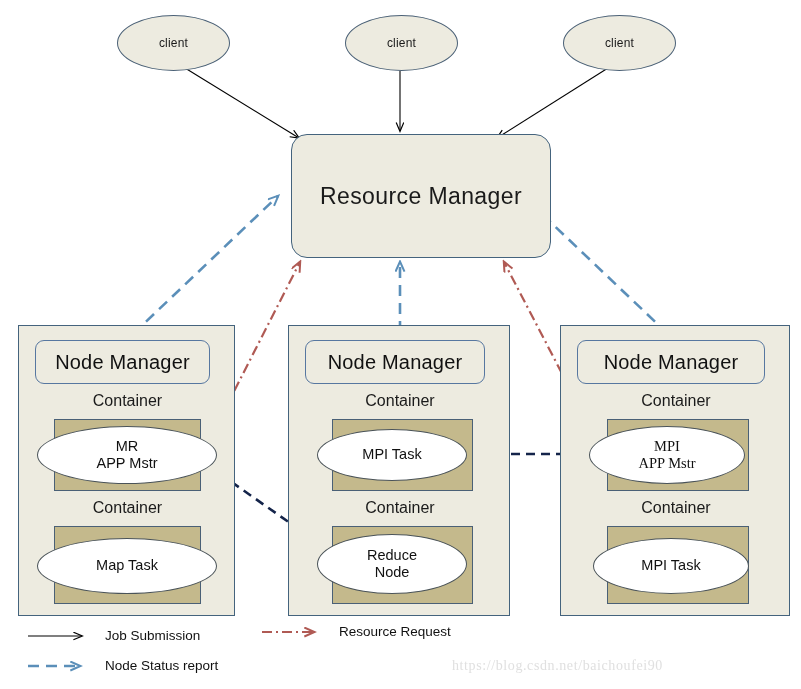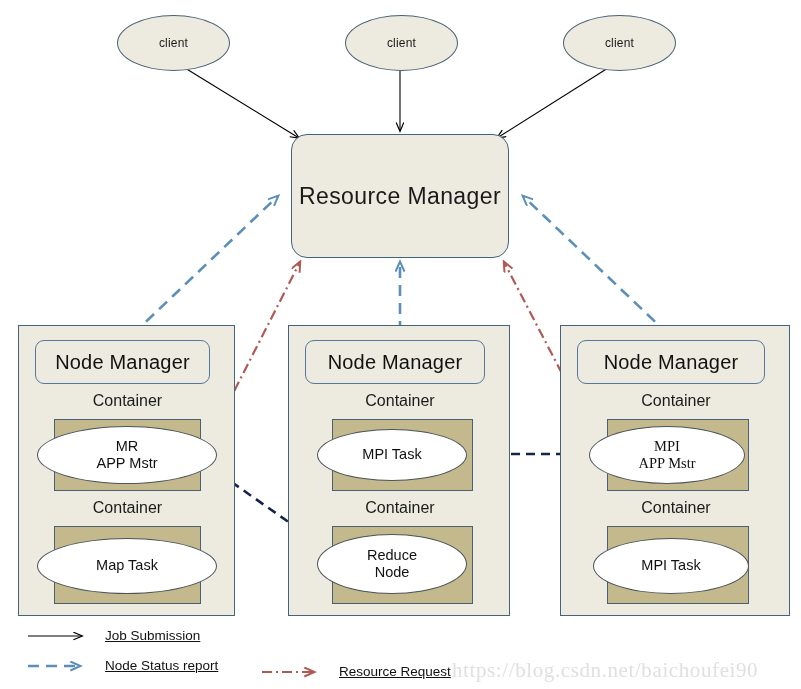--- a/index.html
+++ b/index.html
@@ -125,27 +125,26 @@
   .legend-swatch {
     width: 66px;
     height: 14px;
     flex: 0 0 66px;
   }
   .legend-text {
     font-size: 13.5px;
     color: #111;
     margin-left: 11px;
     white-space: nowrap;
-    text-decoration: underline;
   }
 
   .watermark {
     position: absolute;
     font-family: "Liberation Serif", serif;
-    font-size: 21px;
+    font-size: 14px;
     color: #E0E0E0;
     letter-spacing: .6px;
     white-space: nowrap;
   }
 </style>
 </head>
 <body>
 
 <div id="canvas">
 
@@ -193,21 +192,21 @@
   <div class="client-node" style="left:117px; top:15px; width:113px; height:56px;">
     <span class="lbl">client</span>
   </div>
   <div class="client-node" style="left:345px; top:15px; width:113px; height:56px;">
     <span class="lbl">client</span>
   </div>
   <div class="client-node" style="left:563px; top:15px; width:113px; height:56px;">
     <span class="lbl">client</span>
   </div>
 
-  <div class="rm-box" style="left:291px; top:134px; width:218px; height:124px;">
+  <div class="rm-box" style="left:291px; top:134px; width:260px; height:124px;">
     <span class="lbl">Resource Manager</span>
   </div>
 
   <div class="nm-panel" style="left:18px; top:325px; width:217px; height:291px;">
     <div class="nm-header">
       <span class="lbl">Node Manager</span>
     </div>
 
     <div class="container-label" style="left:0; top:66px; width:217px;">Container</div>
     <div class="container-box" style="left:35px; top:93px; width:147px; height:72px;"></div>
@@ -267,21 +266,21 @@
     </div>
   </div>
 
   <div class="legend-item" style="left:28px; top:628px;">
     <svg class="legend-swatch" viewBox="0 0 66 14" xmlns="http://www.w3.org/2000/svg">
       <line x1="0" y1="7" x2="54" y2="7" stroke="#000000" stroke-width="1.2" marker-end="url(#ah-black)"></line>
     </svg>
     <span class="legend-text">Job Submission</span>
   </div>
 
-  <div class="legend-item" style="left:262px; top:664px;justify-content:flex-end;">
+  <div class="legend-item" style="left:262px; top:624px;justify-content:flex-end;">
     <svg class="legend-swatch" viewBox="0 0 66 14" xmlns="http://www.w3.org/2000/svg">
       <line x1="0" y1="7" x2="52" y2="7" stroke="#B05A54" stroke-width="2.2" stroke-dasharray="10 4 2 4" marker-end="url(#ah-red)"></line>
     </svg>
     <span class="legend-text">Resource Request</span>
   </div>
 
   <div class="legend-item" style="left:28px; top:658px;">
     <svg class="legend-swatch" viewBox="0 0 66 14" xmlns="http://www.w3.org/2000/svg">
       <line x1="0" y1="7" x2="52" y2="7" stroke="#5B8FB9" stroke-width="2.6" stroke-dasharray="11 7" marker-end="url(#ah-blue)"></line>
     </svg>

